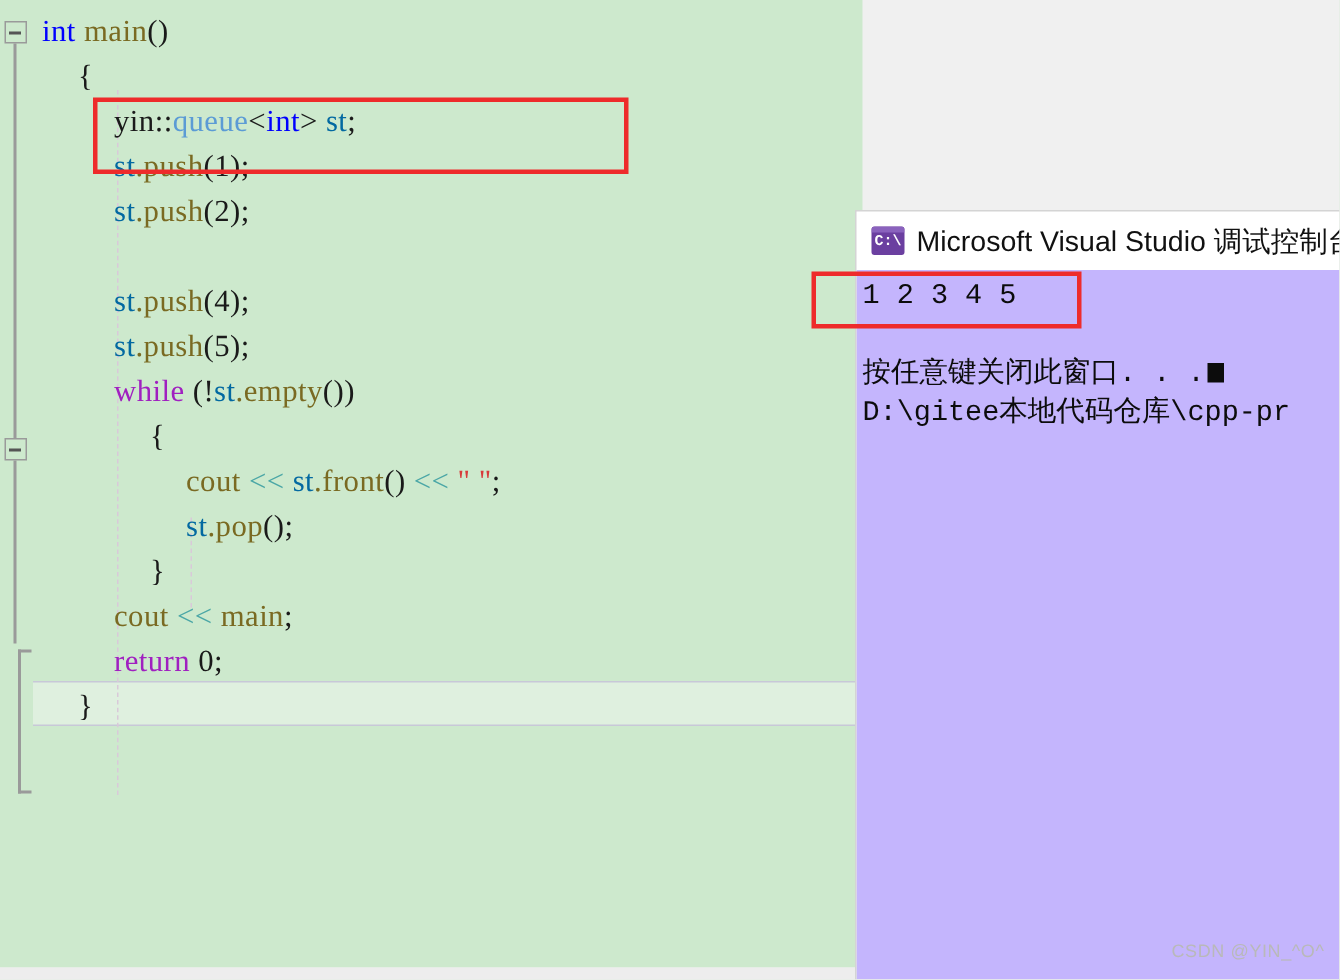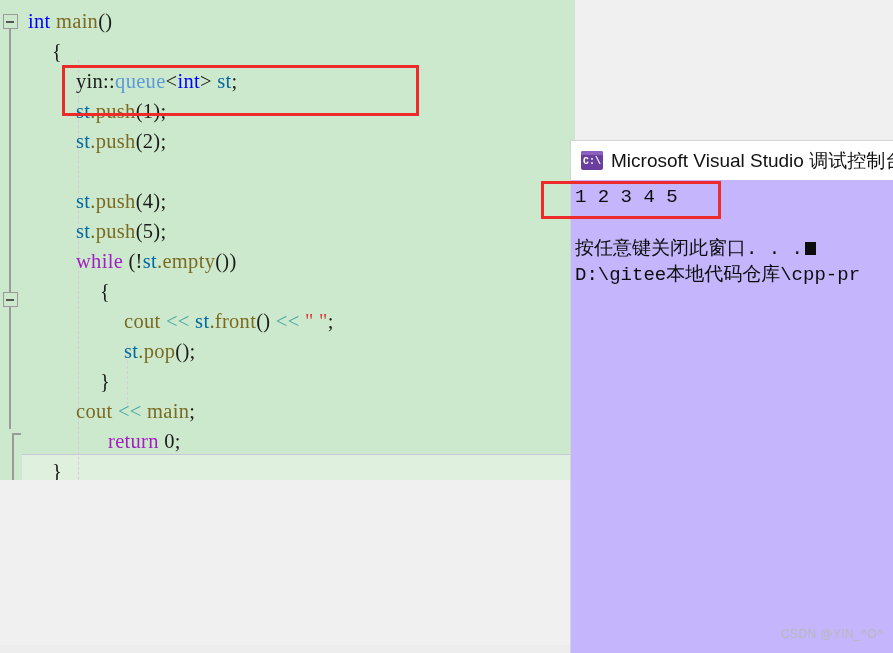--- a/index.html
+++ b/index.html
@@ -15,21 +15,21 @@
     overflow: hidden;
     font-family: "Liberation Serif", "DejaVu Serif", serif;
   }
 
   
   #editor-pane {
     position: absolute;
     left: 0;
     top: 0;
     width: 575px;
-    height: 480px;
+    height: 645px;
     background: #cde9cd;
     overflow: hidden;
   }
   #editor-pane-bottom-edge {
     position: absolute;
     left: 0;
     top: 645px;
     width: 575px;
     height: 8px;
     background: #ededed;
@@ -264,21 +264,21 @@
       <div class="code-line" style="top: 96px; left: 76px;"><span class="ident">st</span><span class="member">.push</span><span class="plain">(1);</span></div>
       <div class="code-line" style="top: 126px; left: 76px;"><span class="ident">st</span><span class="member">.push</span><span class="plain">(2);</span></div>
       <div class="code-line" style="top: 186px; left: 76px;"><span class="ident">st</span><span class="member">.push</span><span class="plain">(4);</span></div>
       <div class="code-line" style="top: 216px; left: 76px;"><span class="ident">st</span><span class="member">.push</span><span class="plain">(5);</span></div>
       <div class="code-line" style="top: 246px; left: 76px;"><span class="kwctl">while</span><span class="plain"> (!</span><span class="ident">st</span><span class="member">.empty</span><span class="plain">())</span></div>
       <div class="code-line" style="top: 276px; left: 100px;"><span class="plain">{</span></div>
       <div class="code-line" style="top: 306px; left: 124px;"><span class="member">cout</span><span class="plain"> </span><span class="op">&lt;&lt;</span><span class="plain"> </span><span class="ident">st</span><span class="member">.front</span><span class="plain">() </span><span class="op">&lt;&lt;</span><span class="plain"> </span><span class="str">" "</span><span class="plain">;</span></div>
       <div class="code-line" style="top: 336px; left: 124px;"><span class="ident">st</span><span class="member">.pop</span><span class="plain">();</span></div>
       <div class="code-line" style="top: 366px; left: 100px;"><span class="plain">}</span></div>
       <div class="code-line" style="top: 396px; left: 76px;"><span class="member">cout</span><span class="plain"> </span><span class="op">&lt;&lt;</span><span class="plain"> </span><span class="member">main</span><span class="plain">;</span></div>
-      <div class="code-line" style="top: 426px; left: 76px; margin-left: 32px;"><span class="kwctl">return</span><span class="plain"> 0;</span></div>
+      <div class="code-line" style="top: 426px; left: 76px;"><span class="kwctl">return</span><span class="plain"> 0;</span></div>
       <div class="code-line" style="top: 456px; left: 52px;"><span class="plain">}</span></div>
     </div>
 
   <div id="decl-highlight-box"></div>
 </div>
 <div id="editor-pane-bottom-edge"></div>
 
 <div id="console-window">
   <div id="console-titlebar">
     <div id="console-app-icon"></div>

